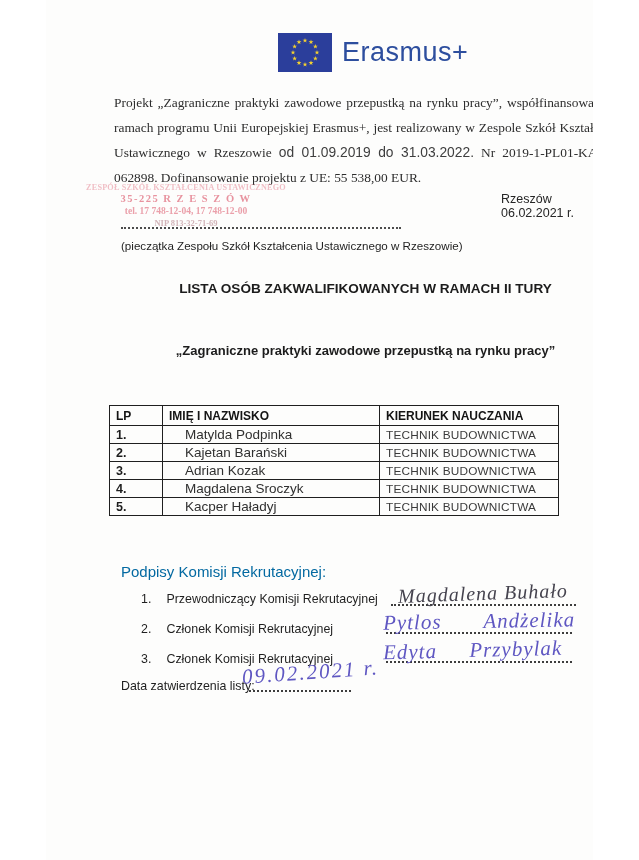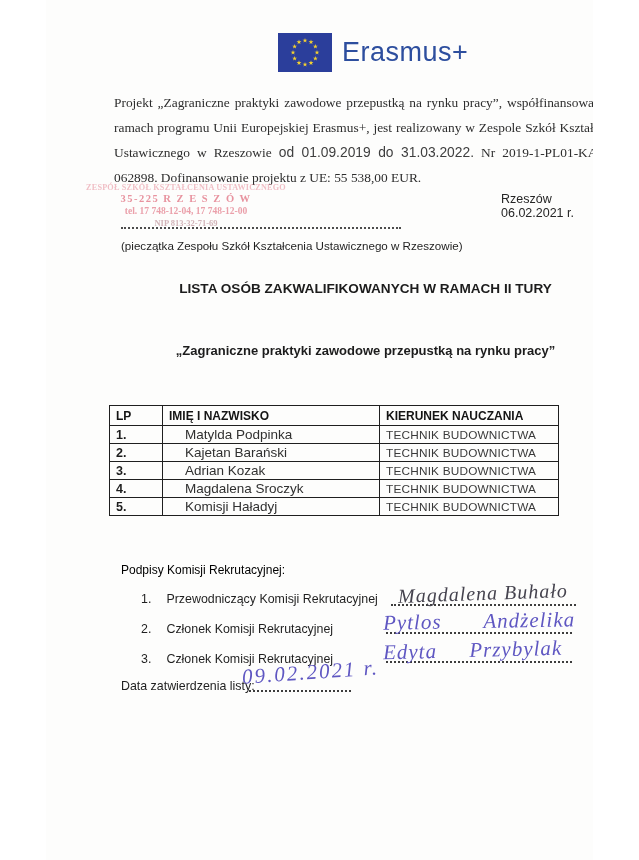--- a/index.html
+++ b/index.html
@@ -53,21 +53,21 @@
   }
   .qual-table th{font-size:12px;height:17px;color:#141414;}
   .qual-table td{height:15px;}
   .col-lp{width:40px;}
   .col-name{width:204px;}
   .col-field{width:166px;}
   td.lp{font-weight:bold;font-size:12.5px;color:#1d1d1d;}
   td.name{font-size:13.5px;color:#303030;padding-left:22px;}
   td.field{font-size:11.8px;color:#3a3a3a;letter-spacing:.2px;}
   
-  .podpisy{position:absolute;left:75px;top:563px;font-size:12px;color:#000000;}
+  .podpisy{position:absolute;left:75px;top:563px;font-size:15px;color:#0369a1;}
   .commission-item{position:absolute;left:95px;font-size:12.4px;color:#1f1f1f;}
   .commission-item .num{display:inline-block;width:22px;}
   .sigline{position:absolute;height:0;border-bottom:2px dotted #3d3d3d;}
   .sl1{left:345px;top:604px;width:185px;}
   .sl2{left:340px;top:632px;width:186px;}
   .sl3{left:340px;top:661px;width:186px;}
   .handwriting{
     position:absolute;font-family:"Liberation Serif",serif;font-style:italic;
     white-space:nowrap;
   }
@@ -145,21 +145,21 @@
         <td class="name">Adrian Kozak</td>
         <td class="field">TECHNIK BUDOWNICTWA</td>
       </tr>
       <tr>
         <td class="lp">4.</td>
         <td class="name">Magdalena Sroczyk</td>
         <td class="field">TECHNIK BUDOWNICTWA</td>
       </tr>
       <tr>
         <td class="lp">5.</td>
-        <td class="name">Komisji Haładyj</td>
+        <td class="name">Kacper Haładyj</td>
         <td class="field">TECHNIK BUDOWNICTWA</td>
       </tr>
     </tbody>
   </table>
 
   <div class="podpisy">Podpisy Komisji Rekrutacyjnej:</div>
 
   <div class="commission-item" style="top:592px">
     <span class="num">1.</span>
     <span class="role">Przewodniczący Komisji Rekrutacyjnej</span>

